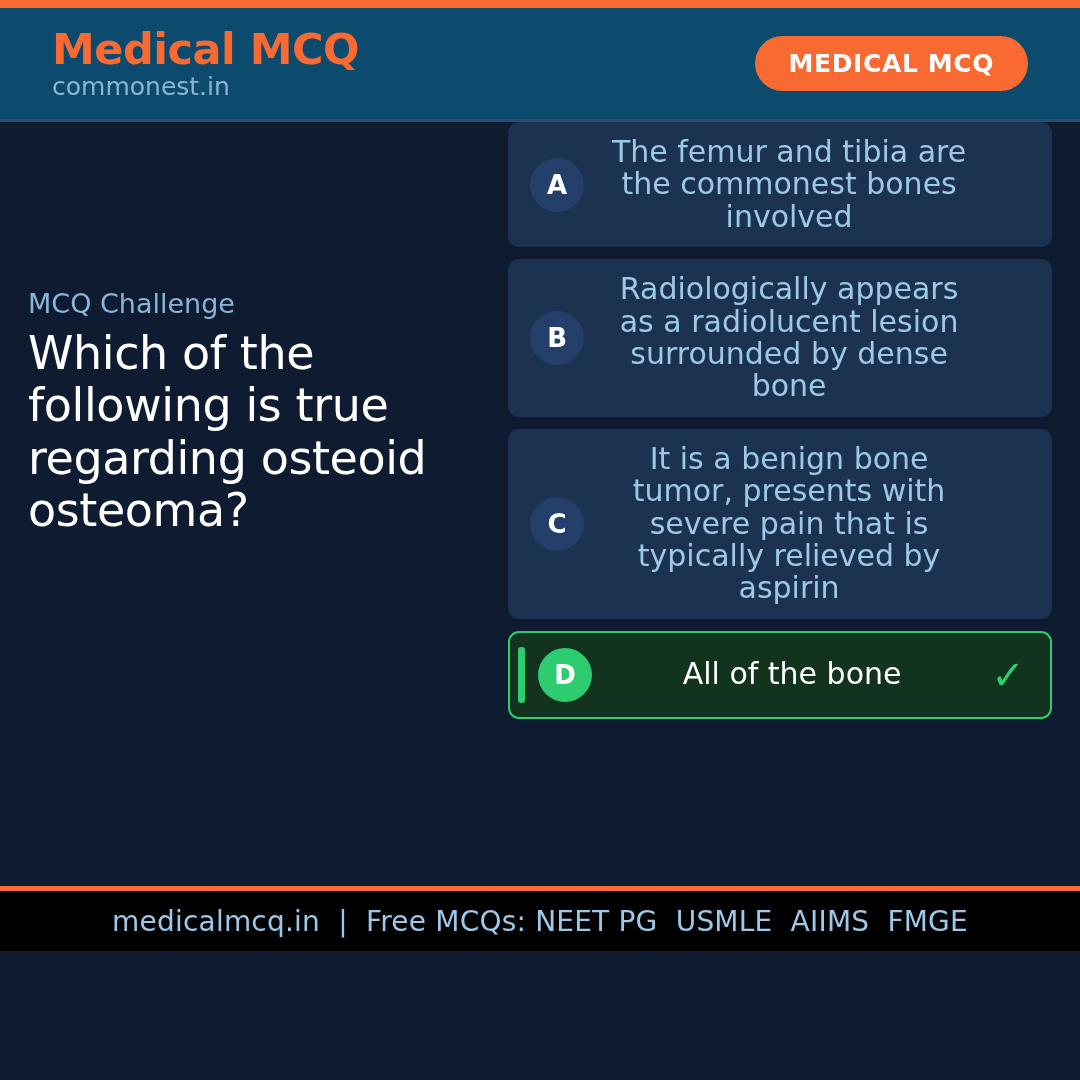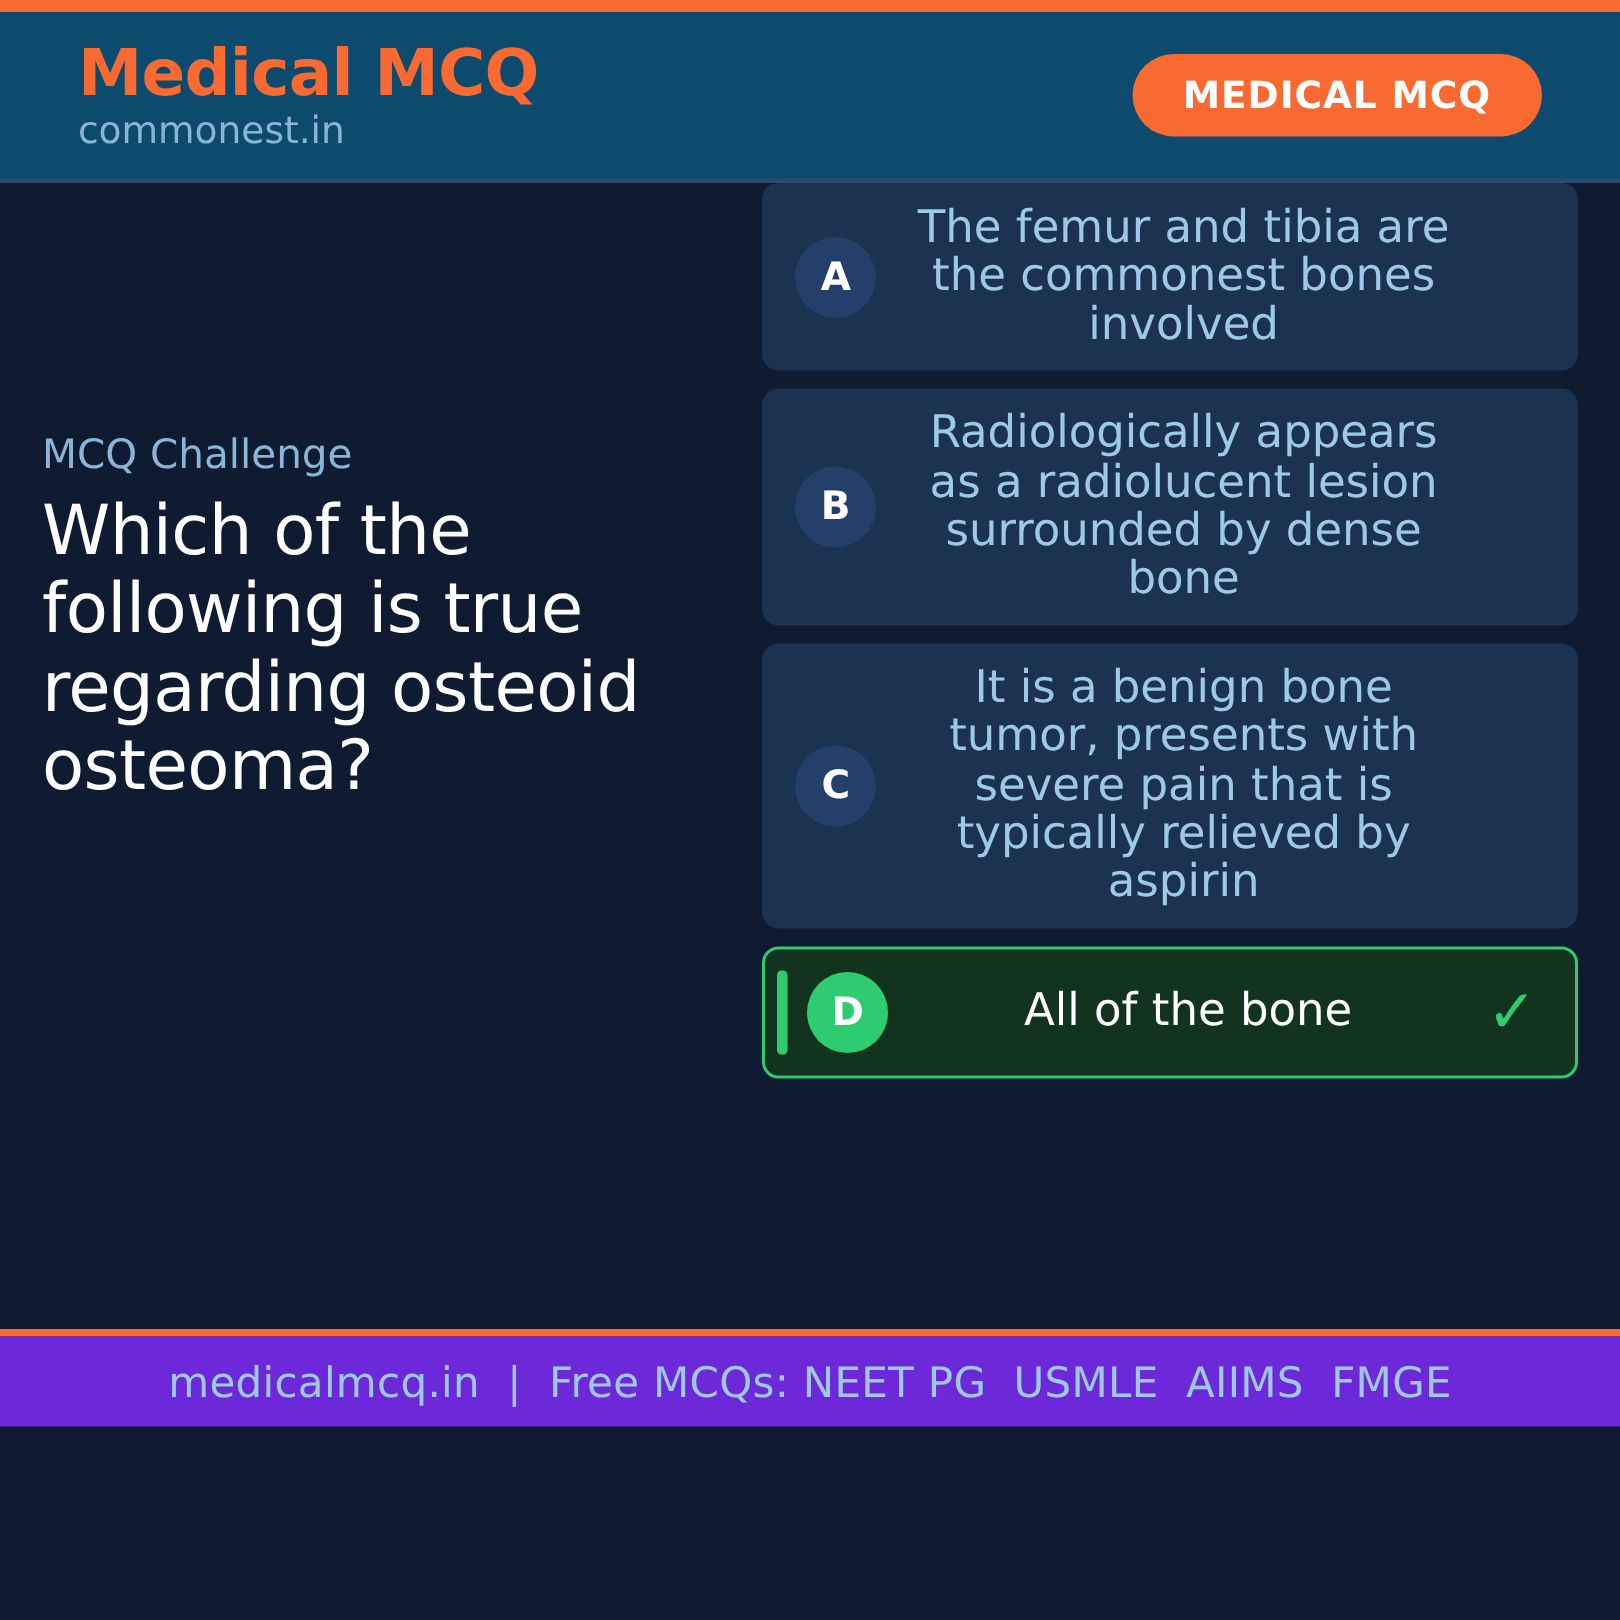--- a/index.html
+++ b/index.html
@@ -185,21 +185,21 @@
 
   
   .footer-accent {
     height: 5px;
     width: 100%;
     background: #f96a33;
   }
 
   .footer {
     height: 60px;
-    background: #6d28d9;
+    background: #000000;
     display: flex;
     align-items: center;
     justify-content: center;
     gap: 0px;
   }
 
   .footer-text {
     color: #9ec8e8;
     font-size: 28px;
     letter-spacing: 0.2px;

